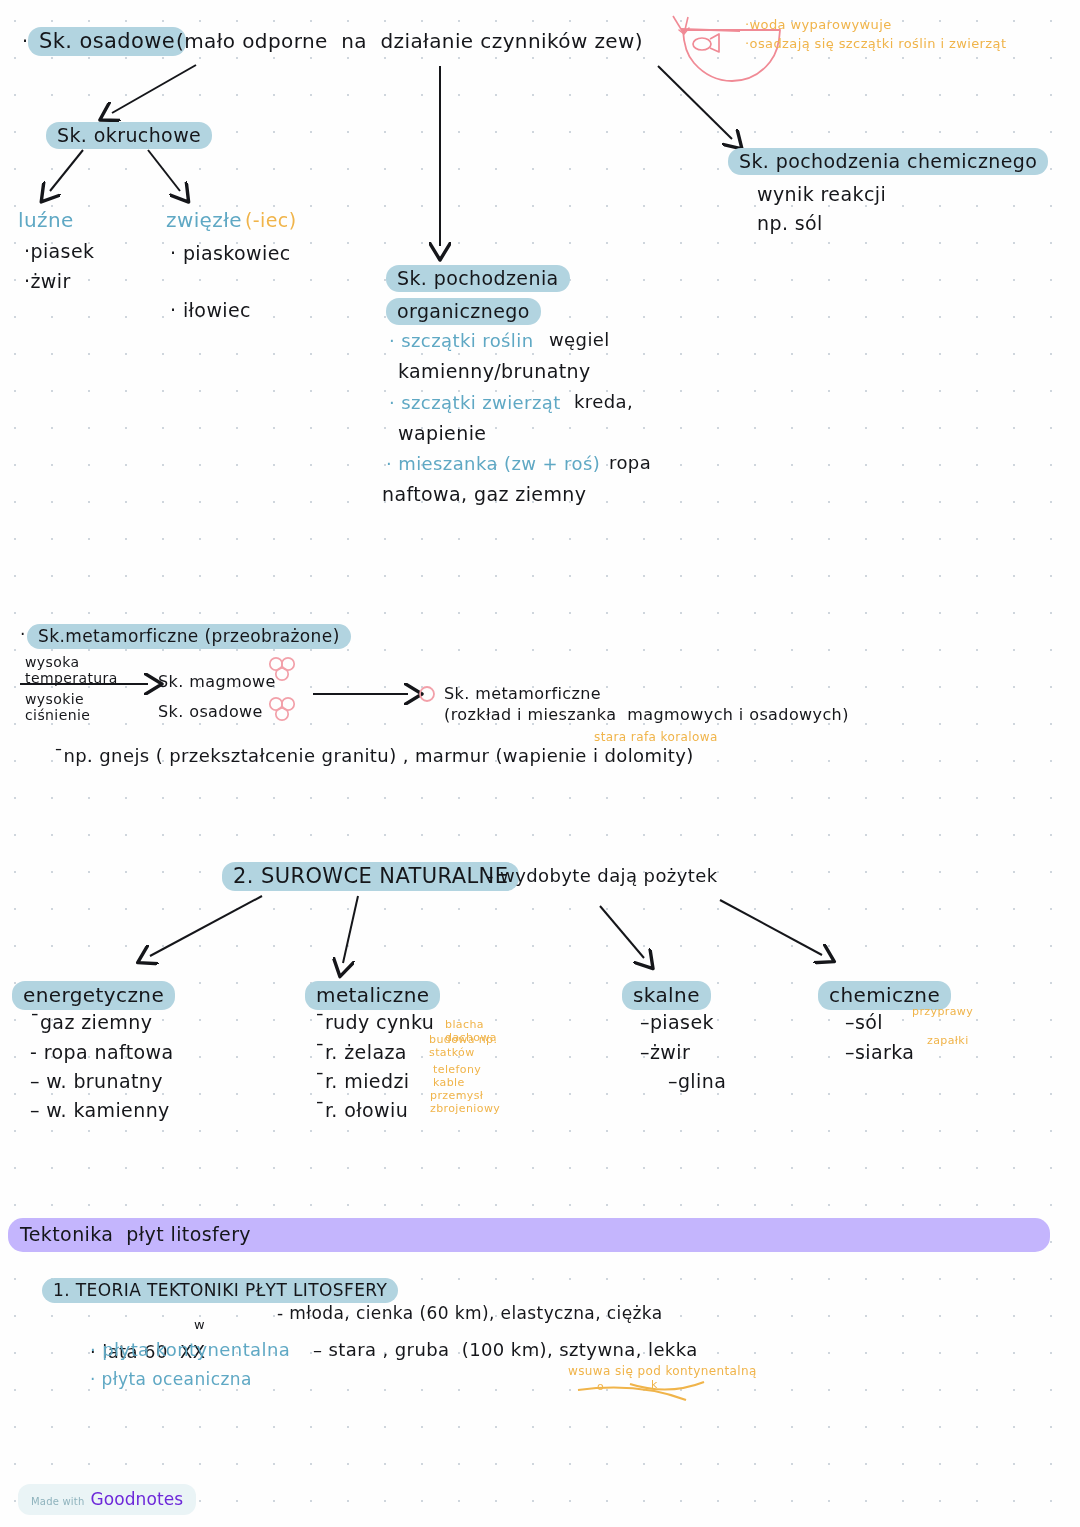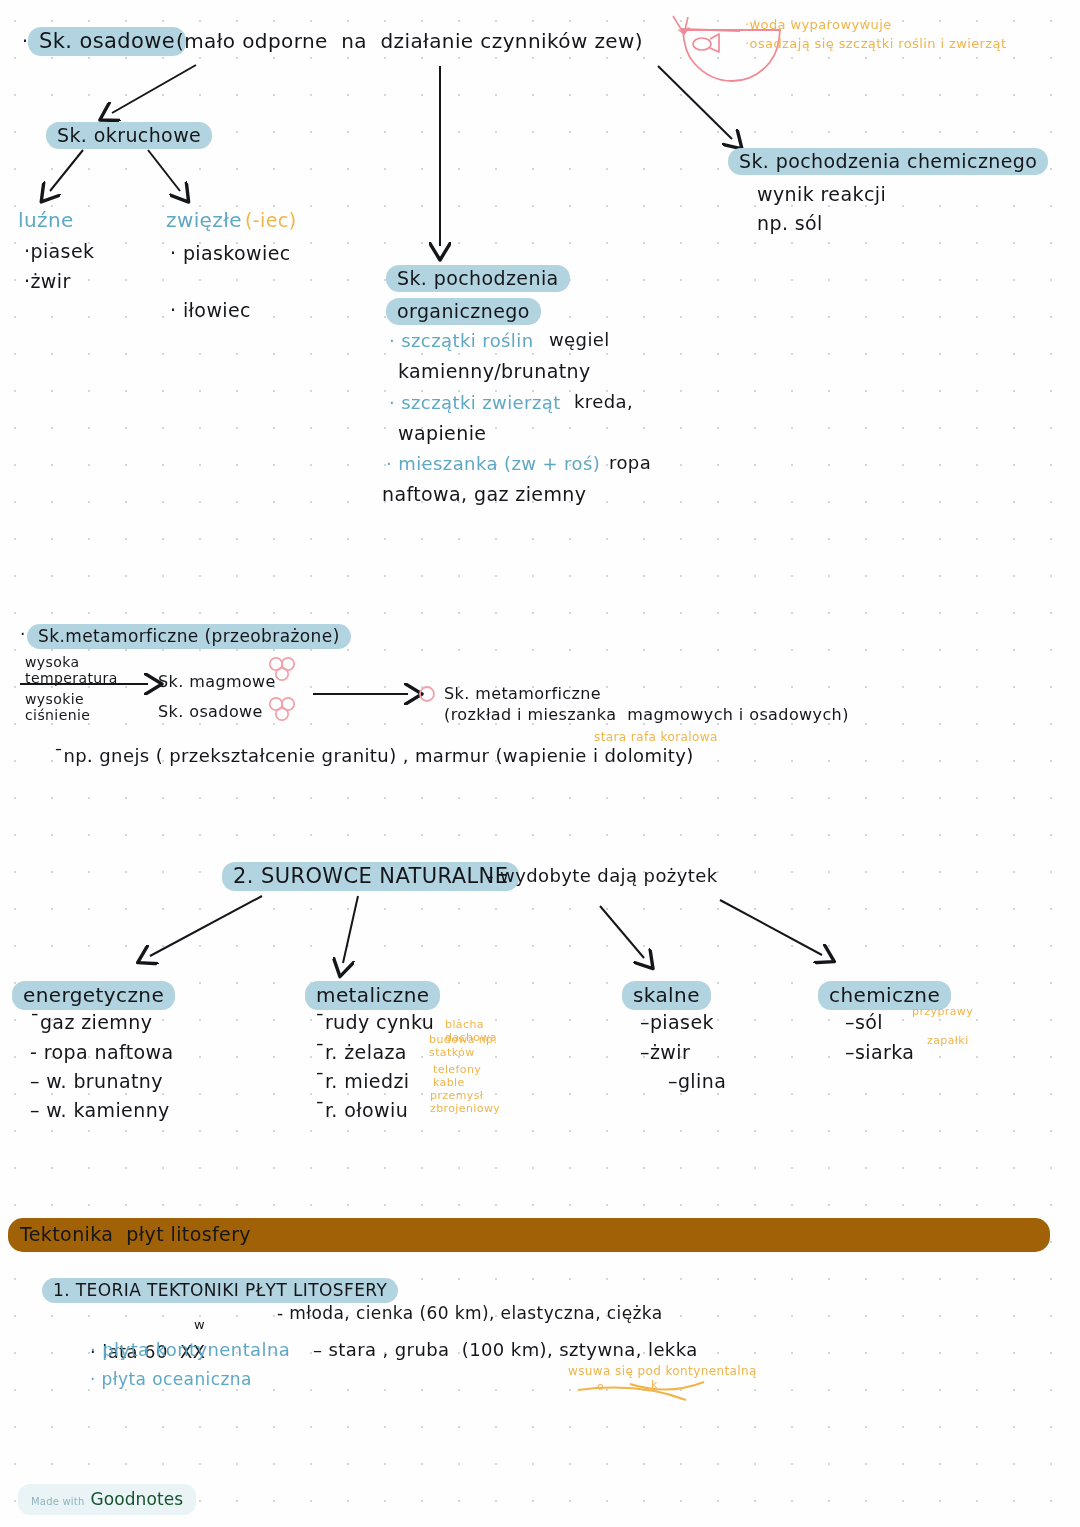--- a/index.html
+++ b/index.html
@@ -43,21 +43,21 @@
   .hl {
     position: absolute;
     display: inline-block;
     background: #b2d4e0;
     border-radius: 13px;
     padding: 2px 11px 3px 11px;
     white-space: pre;
     color: #15161a;
   }
   .hl-orange {
-    background: #a16207;
+    background: #c4b5fd;
     border-radius: 15px;
   }
 
   
   #ink-layer {
     position: absolute;
     inset: 0;
     width: 1080px;
     height: 1527px;
     pointer-events: none;
@@ -75,21 +75,21 @@
     align-items: baseline;
     gap: 6px;
   }
   #goodnotes .made {
     font-size: 10px;
     color: #8fb3bd;
     letter-spacing: .2px;
   }
   #goodnotes .brand {
     font-size: 17px;
-    color: #14532d;
+    color: #6d28d9;
     letter-spacing: .1px;
   }
 
   
   .mini-lbl { position: absolute; font-size: 11px; color: #f0b44a; }
 </style>
 </head>
 <body>
 
 <div id="paper"></div>

